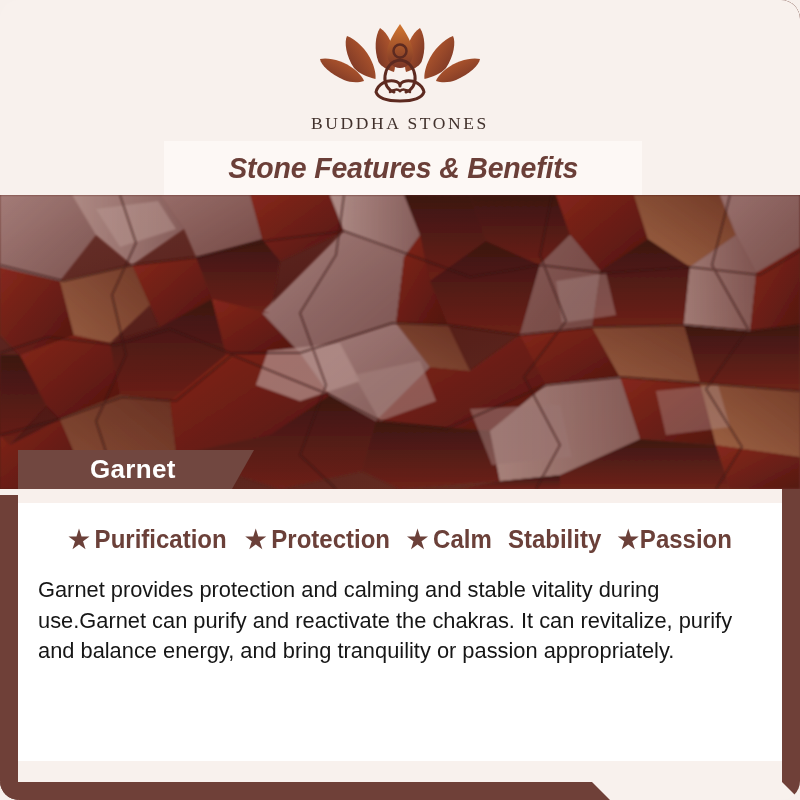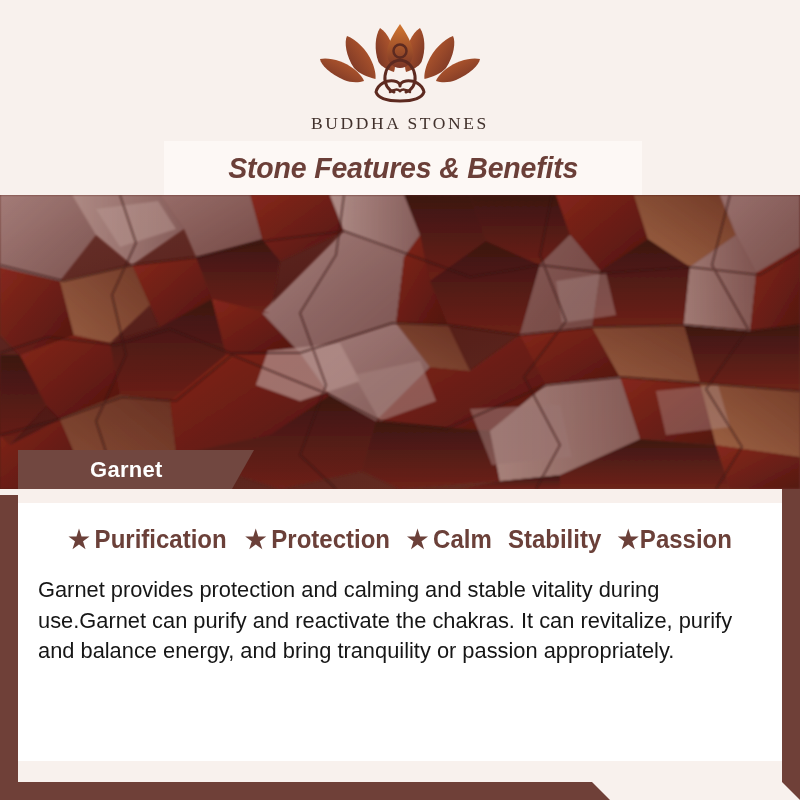--- a/index.html
+++ b/index.html
@@ -11,20 +11,21 @@
     background: #f7f0ec;
     font-family: "Liberation Sans", sans-serif;
   }
 
   #poster {
     position: relative;
     width: 800px;
     height: 800px;
     background: #f8f1ed;
     overflow: hidden;
+    border-radius: 19px;
   }
 
   
   .frame-top {
     position: absolute;
     top: 0; left: 0;
     width: 800px; height: 18px;
     background: #6f4038;
     clip-path: polygon(238px 0, 800px 0, 800px 18px, 220px 18px);
   }
@@ -114,21 +115,21 @@
     left: 18px;
     width: 236px;
     height: 39px;
     background: #714740;
     clip-path: polygon(0 0, 236px 0, 214px 39px, 0 39px);
     display: flex;
     align-items: center;
   }
   .stone-tag-label {
     color: #ffffff;
-    font-size: 22px;
+    font-size: 26px;
     font-weight: bold;
     letter-spacing: 0.3px;
     margin-left: 72px;
   }
 
   
   .panel {
     position: absolute;
     top: 489px; left: 18px;
     width: 764px; height: 272px;

